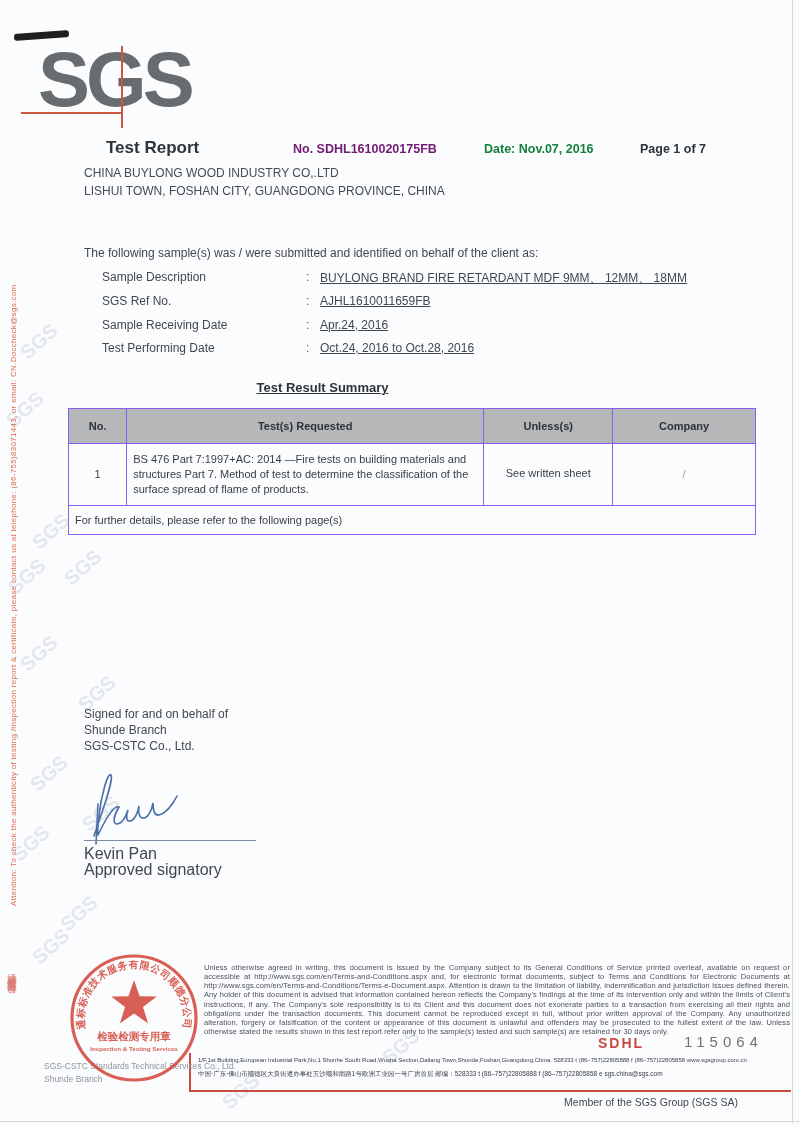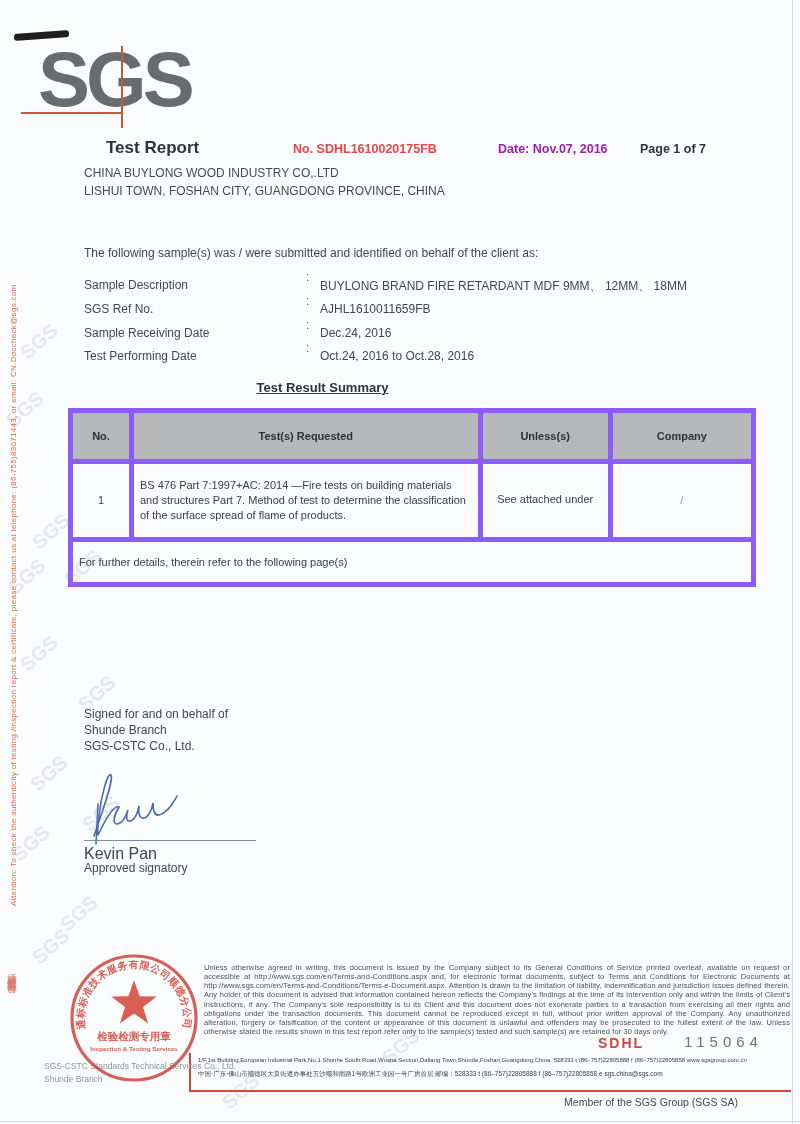--- a/index.html
+++ b/index.html
@@ -10,51 +10,51 @@
   }
   .abs{position:absolute;}
   
   .ink-streak{left:14px; top:32px; width:55px; height:7px; background:#1f1f1f;
     border-radius:3px; transform:rotate(-4deg);}
   .sgs-logo{left:38px; top:40px; font-size:78px; font-weight:bold; color:#696c6e;
     letter-spacing:-4px; line-height:1;}
   .logo-vline{left:121px; top:46px; width:2px; height:82px; background:#cb5740;}
   .logo-hline{left:21px; top:112px; width:102px; height:2px; background:#cb5740;}
   .report-title{left:106px; top:138px; font-size:17px; font-weight:bold; color:#2f3438;}
-  .report-no{left:293px; top:142px; font-size:12.5px; font-weight:bold; color:#ef4444;}
-  .report-date{left:498px; top:142px; font-size:12.5px; font-weight:bold; color:#a21caf;}
+  .report-no{left:293px; top:142px; font-size:12.5px; font-weight:bold; color:#701a75;}
+  .report-date{left:484px; top:142px; font-size:12.5px; font-weight:bold; color:#15803d;}
   .report-page{left:640px; top:142px; font-size:12.5px; font-weight:bold; color:#2f3438;}
   .client-name{left:84px; top:166px; font-size:12px; color:#464b51;}
   .client-addr{left:84px; top:184px; font-size:12px; color:#464b51;}
   
   .intro{left:84px; top:246px; font-size:12px;}
   .frow{left:84px; width:680px; font-size:12px;}
-  .frow .lbl{position:absolute; left:0; top:0;margin-top:8px;}
+  .frow .lbl{position:absolute; left:18px; top:0;}
   .frow .sep{position:absolute; left:222px; top:0; color:#5a6066;}
-  .frow .val{position:absolute; left:236px; top:8px; white-space:nowrap;}
+  .frow .val{position:absolute; left:236px; top:0; white-space:nowrap;text-decoration:underline;}
   
   .summary-heading{left:0; top:380px; width:645px; text-align:center;
     font-size:13px; font-weight:bold; text-decoration:underline; color:#2f3438;}
   table.results{position:absolute; left:68px; top:408px; width:688px;
     border-collapse:collapse; font-size:11px; color:#3b4045;}
-  table.results th, table.results td{border:5px solid #8b5cf6; padding:14px 6px;}
+  table.results th, table.results td{border:1px solid #8b5cf6; padding:8px 6px;}
   table.results th{background:#b5b7b9; font-weight:bold; color:#2e3236; height:18px;}
   td.c-no{width:46px; text-align:center;}
   td.c-test{width:352px; line-height:1.35; padding:4px 8px;}
   td.c-result{width:118px; text-align:center; padding:4px 16px; line-height:1.6;}
   td.c-comment{width:132px; text-align:center; color:#9aa0a6;}
   td.t-footer{padding:3px 8px;}
   
   .sig-l1{left:84px; top:707px; font-size:12px;}
   .sig-l2{left:84px; top:723px; font-size:12px;}
   .sig-l3{left:84px; top:739px; font-size:12px;}
   .sig-svg{left:78px; top:768px;}
   .sig-line{left:84px; top:840px; width:172px; height:1px; background:#7d8ba0;}
   .sig-name{left:84px; top:845px; font-size:16px;}
-  .sig-title{left:84px; top:861px; font-size:12px;}
+  .sig-title{left:84px; top:861px; font-size:16px;}
   
   .attention{left:9px; top:906px; width:672px; font-size:8px; color:#dd6a50;
     letter-spacing:0.3px; transform:rotate(-90deg); transform-origin:0 0; white-space:nowrap;}
   .wm{font-weight:bold; color:rgba(140,152,164,0.20); font-size:20px;}
   .cjk-strip{left:5px; top:966px; height:110px; writing-mode:vertical-rl;
     font-size:9.5px; color:#cf5448; opacity:.75; letter-spacing:1px;}
   
   .disclaimer{left:204px; top:963px; width:586px; font-size:7.5px; line-height:1.22;
     text-align:justify; color:#4c5156; letter-spacing:0.1px;}
   .code-left{left:598px; top:1035px; font-size:14px; font-weight:bold; color:#cb4a3e; letter-spacing:2px;}
@@ -99,46 +99,46 @@
     <span class="val">BUYLONG BRAND FIRE RETARDANT MDF 9MM、 12MM、 18MM</span>
   </div>
   <div class="abs frow" style="top:294px;">
     <span class="lbl">SGS Ref No.</span>
     <span class="sep">:</span>
     <span class="val">AJHL1610011659FB</span>
   </div>
   <div class="abs frow" style="top:318px;">
     <span class="lbl">Sample Receiving Date</span>
     <span class="sep">:</span>
-    <span class="val">Dec.24, 2016</span>
+    <span class="val">Apr.24, 2016</span>
   </div>
   <div class="abs frow" style="top:341px;">
     <span class="lbl">Test Performing Date</span>
     <span class="sep">:</span>
     <span class="val">Oct.24, 2016 to Oct.28, 2016</span>
   </div>
 
   <div class="abs summary-heading">Test Result Summary</div>
 
   <table class="results">
     <tbody>
         <tr>
       <th>No.</th>
       <th>Test(s) Requested</th>
       <th>Unless(s)</th>
       <th>Company</th>
     </tr>
     <tr>
       <td class="c-no">1</td>
       <td class="c-test">BS 476 Part 7:1997+AC: 2014 —Fire tests on building materials and structures Part 7. Method of test to determine the classification of the surface spread of flame of products.</td>
-      <td class="c-result">See attached under</td>
+      <td class="c-result">See written sheet</td>
       <td class="c-comment">/</td>
     </tr>
     <tr>
-      <td class="t-footer" colspan="4">For further details, therein refer to the following page(s)</td>
+      <td class="t-footer" colspan="4">For further details, please refer to the following page(s)</td>
     </tr>
   </tbody>
     </table>
 
   <div class="abs sig-l1">Signed for and on behalf of</div>
   <div class="abs sig-l2">Shunde Branch</div>
   <div class="abs sig-l3">SGS-CSTC Co., Ltd.</div>
 
   <svg class="abs sig-svg" width="180" height="78" viewBox="0 0 180 78">
     <path d="M20,36 L18,76" stroke="#4a6da8" stroke-width="1.6" fill="none" stroke-linecap="round"></path>

